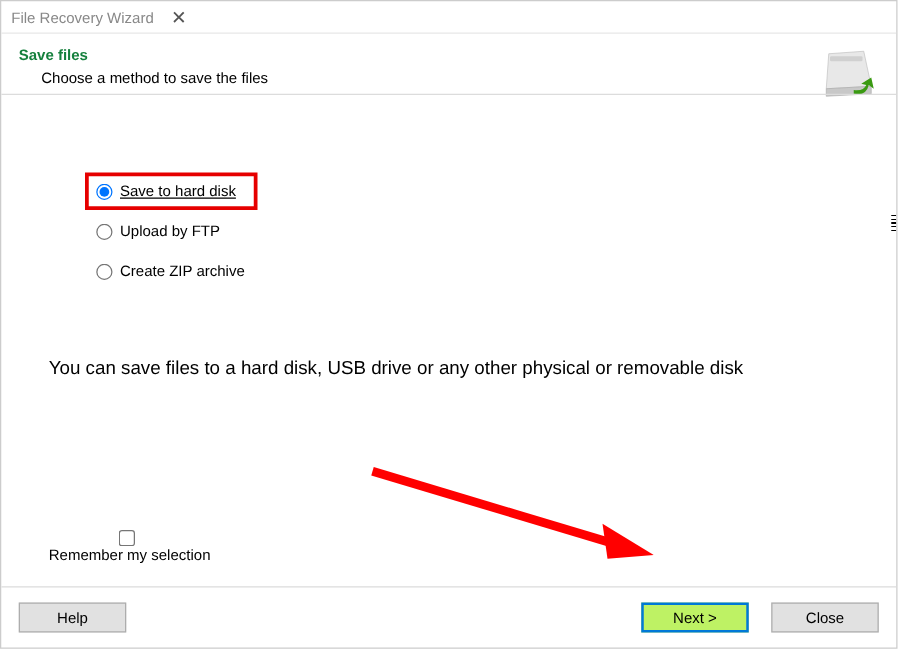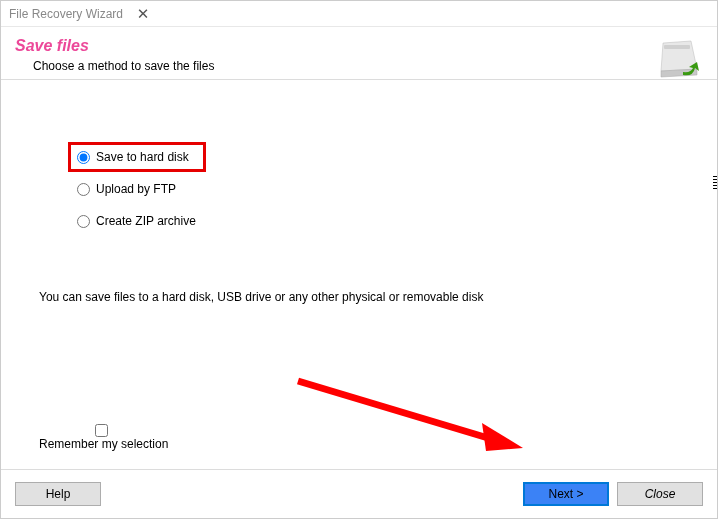--- a/index.html
+++ b/index.html
@@ -37,23 +37,22 @@
       font-family: Arial, sans-serif;
     }
 
     
     .header {
       padding: 10px 14px 6px 14px;
       position: relative;
     }
     .header-title {
       font-weight: bold;
-      font-size: 16px;
-      color: #ec4899;
-      font-style: italic;
+      font-size: 12px;
+      color: #15803d;
     }
     .header-sub {
       font-size: 12px;
       color: #000;
       padding: 4px 0 0 18px;
     }
     .header-icon {
       position: absolute;
       right: 14px;
       top: 8px;
@@ -87,21 +86,21 @@
       display: inline-flex;
       align-items: center;
       margin-left: -9px;
       margin-top: -8px;
       margin-bottom: 10px;
     }
 
     .description {
       padding-top: 44px;
       padding-left: 24px;
-      font-size: 12px;
+      font-size: 15px;
       color: #000;
     }
 
     .remember-row {
       position: absolute;
       bottom: 18px;
       left: 38px;
       display: flex;
       align-items: center;
       font-size: 12px;
@@ -131,24 +130,24 @@
       min-width: 86px;
       font-size: 12px;
       font-family: inherit;
       background: #e1e1e1;
       border: 1px solid #adadad;
       cursor: pointer;
       padding: 0 10px;
     }
     .btn-primary {
       border: 2px solid #0078d7;
-      background: #3b82f6;
+      background: #bef264;
     }
     .spacer { flex: 1; }
-    .btn + .btn { margin-left: 8px; font-style: italic; }
+    .btn + .btn { margin-left: 18px; }
 
     
     .edge-tick {
       position: absolute;
       right: 0;
       top: 95px;
       width: 4px;
       height: 14px;
       background: repeating-linear-gradient(0deg,#000 0,#000 1px,transparent 1px,transparent 3px);
     }
@@ -173,21 +172,21 @@
     </svg>
   </div>
 </div>
 
 <div class="body">
   <div class="edge-tick"></div>
 
   <div class="options">
 
     <div class="highlight-box">
-      <div class="option-row" style="margin-bottom:0;">
+      <div class="option-row" style="margin-bottom:0;text-decoration:underline;">
         <input type="radio" name="method" checked="" style="">
         <label>Save to hard disk</label>
       </div>
     </div>
 
     <div class="option-row">
       <input type="radio" name="method" style="">
       <label>Upload by FTP</label>
     </div>
 

